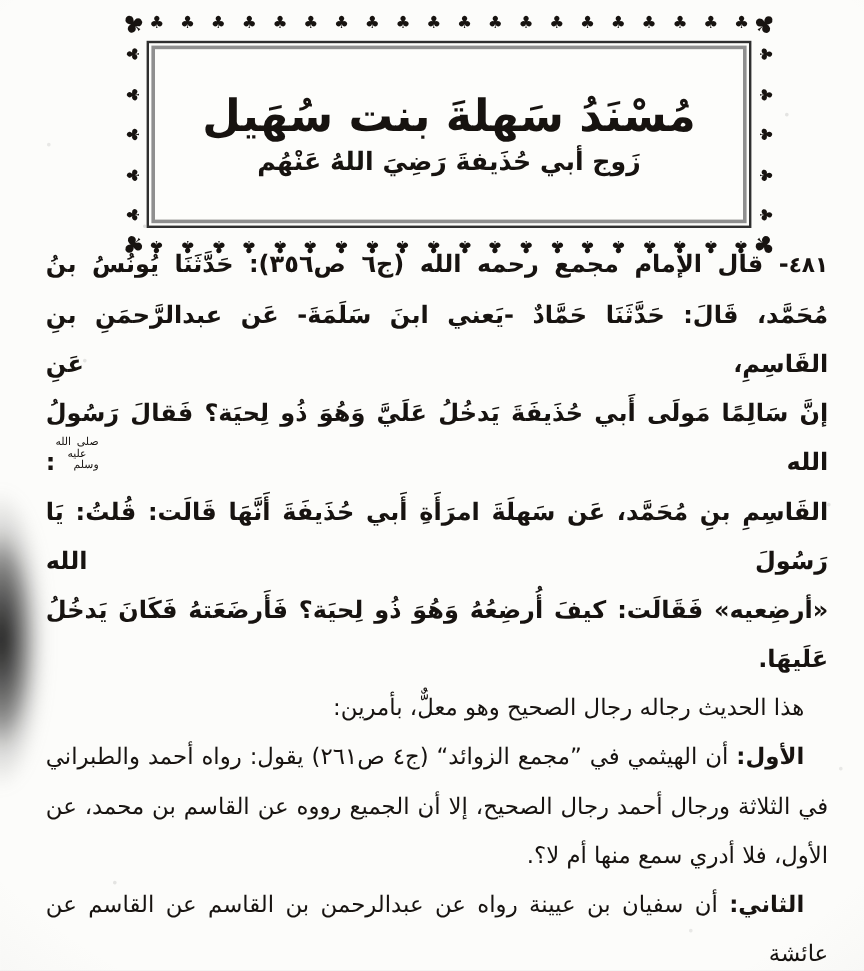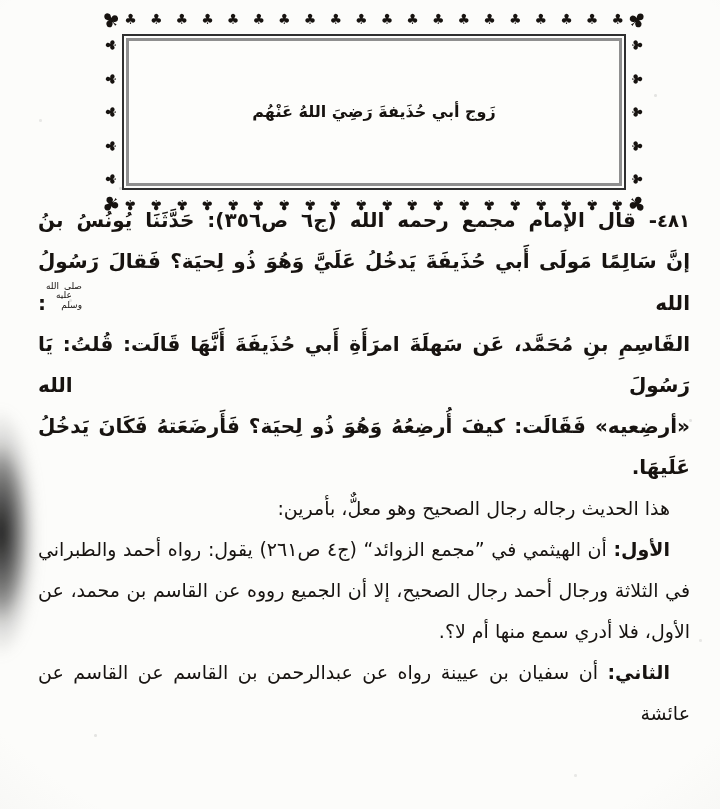--- a/index.html
+++ b/index.html
@@ -18,21 +18,21 @@
   .smudge{position:absolute;left:-36px;top:408px;width:74px;height:250px;border-radius:50%;
     background:radial-gradient(closest-side, rgba(8,8,8,0.95), rgba(40,40,40,0.55) 52%, rgba(110,110,110,0.25) 74%, rgba(0,0,0,0) 100%);
     filter:blur(6px);}
 
   
   .frame-wrap{position:absolute;top:34px;left:122px;width:504px;height:156px;}
   .title-box{position:absolute;inset:0;border:2px solid #2f2f2f;padding:2px;background:#fdfdfb;box-sizing:border-box;}
   .title-box-inner{width:100%;height:100%;box-sizing:border-box;border:3px solid #8f8f8f;
     display:flex;flex-direction:column;align-items:center;justify-content:center;gap:7px;}
   .title-l1{font-size:37px;font-weight:700;line-height:1.1;}
-  .title-l2{font-size:16px;font-weight:700;line-height:1.1;}
+  .title-l2{font-size:21px;font-weight:700;line-height:1.1;}
   .orn-row{position:absolute;left:2px;right:2px;display:flex;justify-content:space-between;pointer-events:none;}
   .orn-row.top{top:-22px;}
   .orn-row.bottom{bottom:-22px;}
   .orn-col{position:absolute;top:4px;bottom:4px;width:16px;display:flex;flex-direction:column;justify-content:space-between;align-items:center;pointer-events:none;}
   .orn-col.left{left:-19px;}
   .orn-col.right{right:-19px;}
   .orn{font-size:14px;line-height:1;color:#171310;display:inline-block;}
   .orn-row.bottom .orn{transform:rotate(180deg);}
   .orn-col.left .orn{transform:rotate(-90deg);}
   .orn-col.right .orn{transform:rotate(90deg);}
@@ -123,29 +123,31 @@
         <span class="orn">♣</span>
         <span class="orn">♣</span>
       </div>
     <span class="corner tl">♣</span>
     <span class="corner tr">♣</span>
     <span class="corner bl">♣</span>
     <span class="corner br">♣</span>
 
     <div class="title-box">
       <div class="title-box-inner">
+        <div class="title-l1">مُسْنَدُ سَهلةَ بنت سُهَيل</div>
         <div class="title-l2">زَوج أبي حُذَيفةَ رَضِيَ اللهُ عَنْهُم</div>
       </div>
     </div>
   </div>
 
   <div class="bodytext">
     <div class="ln hadith j">
       <span class="hnum">٤٨١</span><span>- قال الإمام مجمع رحمه الله (ج٦ ص٣٥٦): حَدَّثَنَا يُونُسُ بنُ</span>
     </div>
+    <div class="ln hadith j">مُحَمَّد، قَالَ: حَدَّثَنَا حَمَّادٌ -يَعني ابنَ سَلَمَةَ- عَن عبدالرَّحمَنِ بنِ القَاسِمِ، عَنِ</div>
     <div class="ln hadith j">
       <span>إنَّ سَالِمًا مَولَى أَبي حُذَيفَةَ يَدخُلُ عَلَيَّ وَهُوَ ذُو لِحيَة؟ فَقالَ رَسُولُ الله</span>
       <span class="saw"><span>صلى الله</span><span>عليه وسلم</span></span><span>:</span>
     </div>
     <div class="ln hadith j">القَاسِمِ بنِ مُحَمَّد، عَن سَهلَةَ امرَأَةِ أَبي حُذَيفَةَ أَنَّهَا قَالَت: قُلتُ: يَا رَسُولَ الله</div>
     <div class="ln hadith j">«أرضِعيه» فَقَالَت: كيفَ أُرضِعُهُ وَهُوَ ذُو لِحيَة؟ فَأَرضَعَتهُ فَكَانَ يَدخُلُ عَلَيهَا.</div>
 
     <div class="ln com r ind">هذا الحديث رجاله رجال الصحيح وهو معلٌّ، بأمرين:</div>
     <div class="ln com j ind">
       <span class="lead">الأول:</span><span> أن الهيثمي في ”مجمع الزوائد“ (ج٤ ص٢٦١) يقول: رواه أحمد والطبراني</span>

